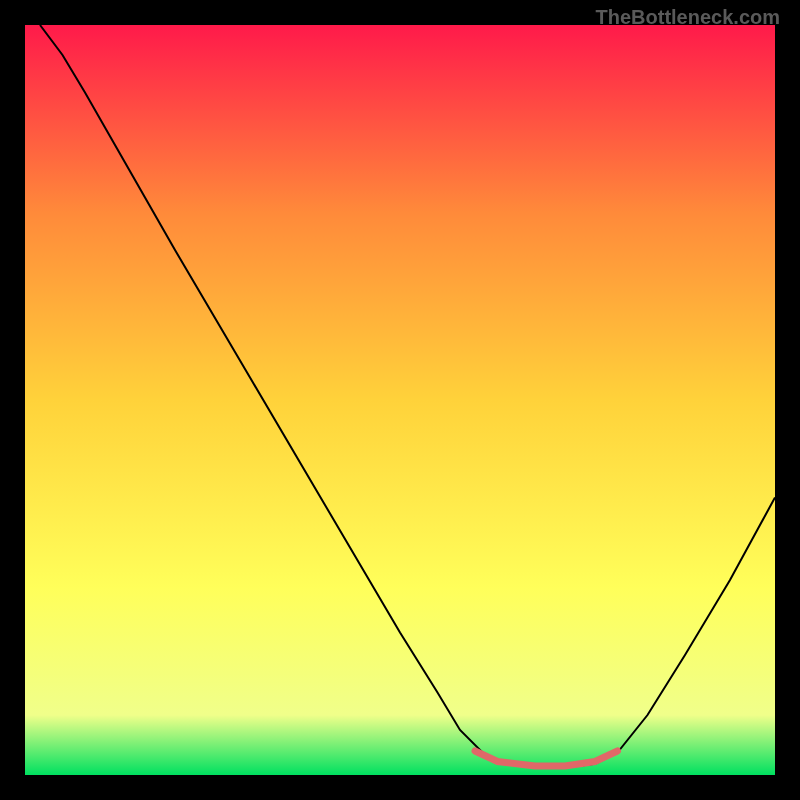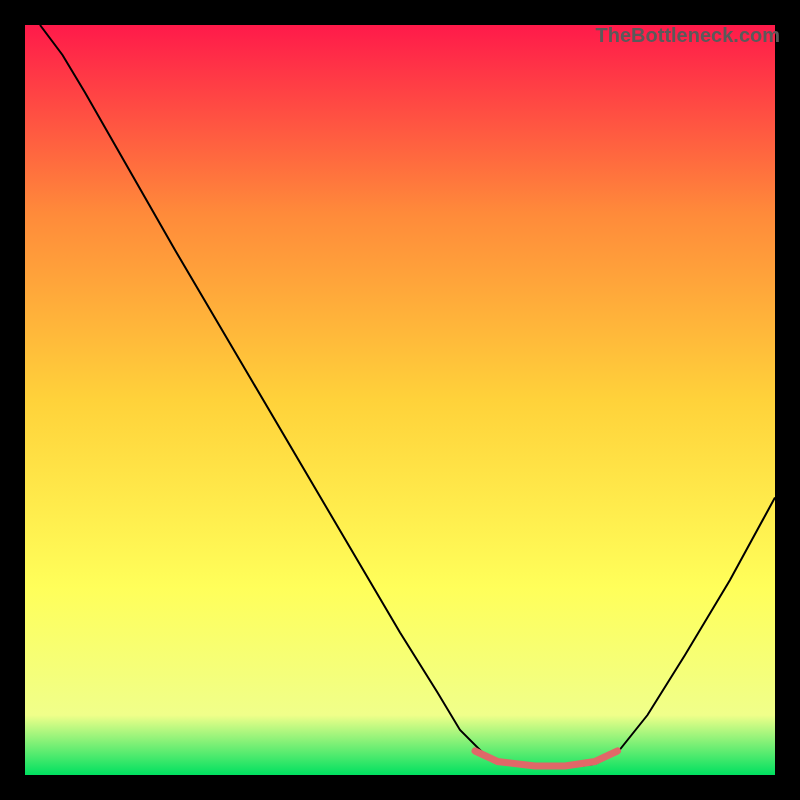--- a/index.html
+++ b/index.html
@@ -6,21 +6,21 @@
     margin: 0;
     padding: 0;
     background: #000;
     width: 800px;
     height: 800px;
     position: relative;
     font-family: Arial, sans-serif;
   }
   .watermark {
     position: absolute;
-    top: 24px;
+    top: 6px;
     right: 20px;
     color: #5a5a5a;
     font-size: 20px;
     font-weight: bold;
     z-index: 10;
   }
   .chart-container {
     position: absolute;
     left: 25px;
     top: 25px;

